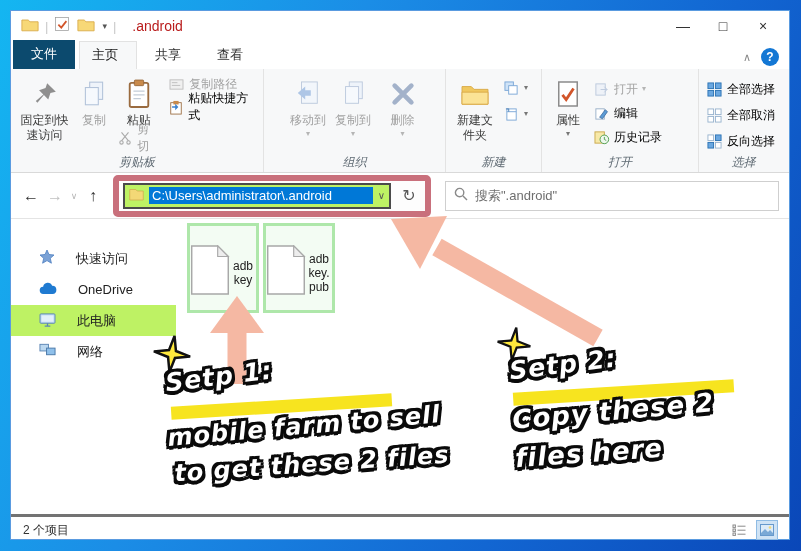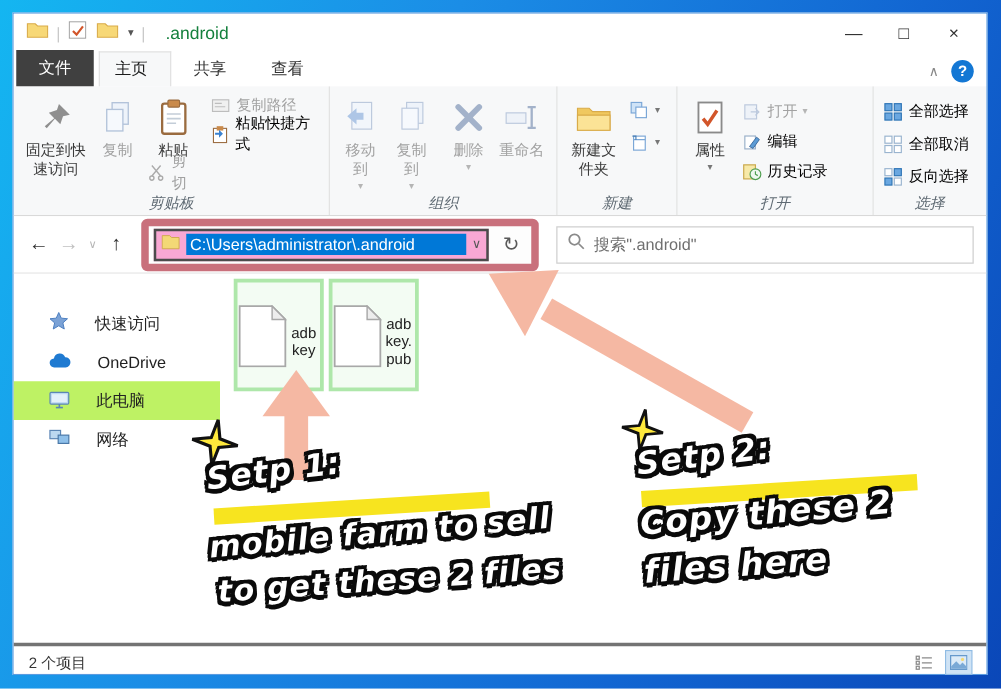--- a/index.html
+++ b/index.html
@@ -7,29 +7,29 @@
   .stage { position:relative; width:801px; height:551px; overflow:hidden;
            background:linear-gradient(115deg,#14b6f1 0%,#1b8de6 35%,#1266d2 70%,#0a47b8 100%); }
   .window { position:absolute; left:10px; top:10px; width:780px; height:530px;
             background:#fff; border:1px solid #5a9be0; display:flex; flex-direction:column; }
 
   
   .titlebar { height:30px; display:flex; align-items:center; padding:0 6px 0 10px; background:#fff; }
   .titlebar .sep { color:#c9c9c9; margin:0 6px; font-size:13px; }
   .qat { display:flex; align-items:center; gap:7px; }
   .caret { font-size:9px; color:#555; }
-  .win-title { margin-left:10px; font-size:14px; color:#15803d; }
+  .win-title { margin-left:10px; font-size:14px; color:#b91c1c; }
   .win-controls { margin-left:auto; display:flex; }
   .win-controls span { width:40px; height:26px; display:flex; align-items:center; justify-content:center;
                        font-size:14px; color:#333; cursor:default; }
 
   
   .tabrow { height:28px; display:flex; align-items:flex-end; background:#fff; padding-left:2px; position:relative; }
   .tab { padding:4px 18px 5px; font-size:13px; color:#333; }
-  .tab.file { background:#404040; color:#fff; margin-right:4px; padding:5px 18px 6px; }
+  .tab.file { background:#0c4a6e; color:#fff; margin-right:4px; padding:5px 18px 6px; }
   .tab.active { background:#f7f8f9; border:1px solid #e2e2e2; border-bottom:none; color:#1a1a1a;padding-left:12px; }
   .tabrow-right { position:absolute; right:10px; bottom:3px; display:flex; align-items:center; gap:10px; }
   .collapse-chevron { color:#888; font-size:11px; }
   .help-circle { width:18px; height:18px; border-radius:50%; background:#1377d4; color:#fff;
                  font-size:12px; font-weight:bold; display:flex; align-items:center; justify-content:center; }
 
   
   .ribbon { height:104px; background:#f7f8f9; border-bottom:1px solid #d9d9d9; display:flex; }
   .rgroup { display:flex; flex-direction:column; border-right:1px solid #e3e3e3; padding-top:3px; }
   .rbody { flex:1; display:flex; align-items:flex-start; padding:2px 4px 0; }
@@ -45,21 +45,21 @@
   .gray .mini-caret { color:#b5b5b5; }
   .rcol { display:flex; flex-direction:column; }
 
   
   .navbar { height:46px; background:#fff; border-bottom:1px solid #e4e4e4; display:flex; align-items:center; padding:0 10px 0 8px; }
   .navbtn { width:24px; height:24px; display:flex; align-items:center; justify-content:center; font-size:16px; color:#333; }
   .navbtn.disabled { color:#c0c0c0; }
   .navbtn.tiny { width:14px; font-size:9px; color:#b5b5b5; }
   .addr-annot { margin-left:8px; display:flex; align-items:center; gap:6px;
                 border:6px solid #c9707c; border-radius:5px; padding:2px 4px; background:#fdfdfd; }
-  .addrbox { width:268px; height:26px; border:2px solid #4b4b4b; background:#f9a8d4;
+  .addrbox { width:268px; height:26px; border:2px solid #4b4b4b; background:#bef264;
              display:flex; align-items:center; padding:0 4px; gap:5px; }
   .addrtext { flex:1; font-size:13px; background:#0078d7; color:#fff; padding:1px 3px; white-space:nowrap; overflow:hidden; }
   .addr-chevron { color:#555; font-size:10px; }
   .refreshbtn { width:24px; height:24px; display:flex; align-items:center; justify-content:center;
                 color:#5a5a5a; font-size:16px; }
   .searchbox { flex:1; margin-left:14px; height:30px; border:1px solid #cfcfcf; display:flex;
                align-items:center; padding:0 8px; gap:7px; background:#fff; }
   .searchbox input { border:none; outline:none; flex:1; font-size:13px; color:#333;
                      font-family:"Liberation Sans","DejaVu Sans",sans-serif; background:transparent; }
   .searchbox input::placeholder { color:#6f6f6f; opacity:1; }
@@ -231,29 +231,20 @@
           </div>
           <div class="rbtn large gray" style="width:42px;margin-left:6px">
             <span class="ricon30">
               <svg width="26" height="26" viewBox="0 0 28 28">
                   <path d="M5 5l18 18M23 5L5 23" stroke="#a3b2ca" stroke-width="5" stroke-linecap="round"></path>
                 </svg>
             </span>
             <span class="rlabel">删除</span>
             <span class="mini-caret">▾</span>
           </div>
-          <div class="rbtn large gray" style="width:52px">
-            <span class="ricon30">
-              <svg width="28" height="26" viewBox="0 0 30 28">
-                  <rect x="2" y="10" width="17" height="9" fill="#eef2f8" stroke="#bcc9dd"></rect>
-                  <path d="M24 5v18M20.5 5h7M20.5 23h7" stroke="#a3b2ca" stroke-width="2"></path>
-                </svg>
-            </span>
-            <span class="rlabel">重命名</span>
-          </div>
         </div>
         <div class="rgrouplabel">组织</div>
       </div>
 
       <div class="rgroup" style="width:96px">
         <div class="rbody">
           <div class="rbtn large" style="width:50px">
             <span class="ricon30">
               <svg width="30" height="26" viewBox="0 0 32 28">
                   <path d="M2 6h10l3 3h15v16H2z" fill="#f0c85f" stroke="#d9ab4a"></path>

